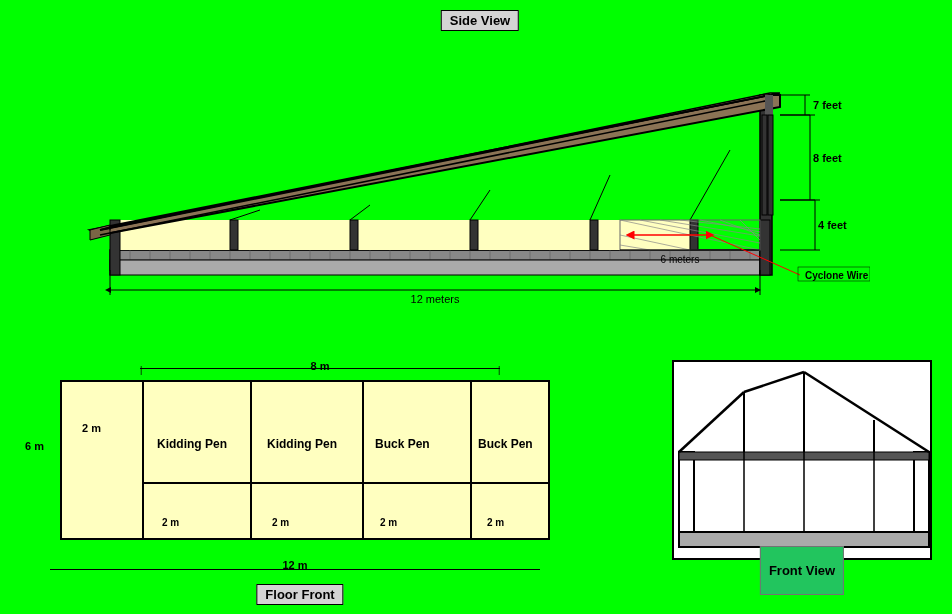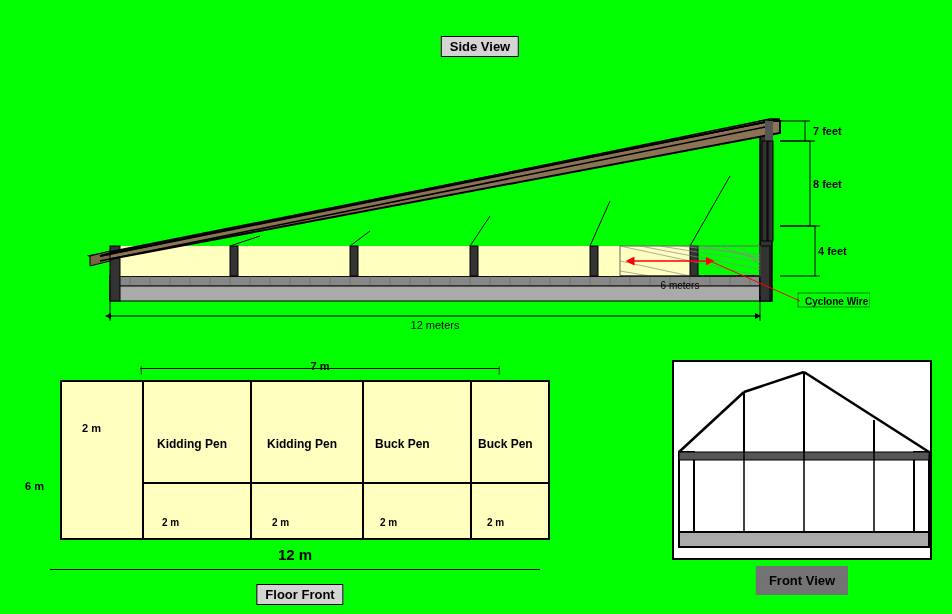--- a/index.html
+++ b/index.html
@@ -12,21 +12,20 @@
       position: relative;
     }
 
     
     .side-view-container {
       position: absolute;
       top: 10px;
       left: 50px;
       width: 860px;
       height: 330px;
-      margin-top: 26px;
     }
 
     .side-view-label {
       position: absolute;
       top: 0;
       left: 50%;
       transform: translateX(-50%);
       background: #d4d4d4;
       border: 1px solid #000;
       padding: 2px 8px;
@@ -73,23 +72,23 @@
       right: 20px;
       width: 260px;
       height: 210px;
     }
 
     .front-view-label {
       position: absolute;
       bottom: -25px;
       left: 50%;
       transform: translateX(-50%);
-      background: #737373;
-      border: 5px solid #737373;
-      padding: 2px 8px;
+      background: #22c55e;
+      border: 1px solid #737373;
+      padding: 16px 8px;
       font-size: 13px;
       font-weight: bold;
       white-space: nowrap;
     }
 
     .front-view-drawing {
       position: absolute;
       top: 0;
       left: 0;
       width: 260px;
@@ -236,26 +235,26 @@
 
     <line x1="660" y1="200" x2="750" y2="240" stroke="red" stroke-width="1"></line>
     <text x="755" y="244" font-size="10" font-family="Arial" font-weight="bold" fill="#000">Cyclone Wire</text>
     <rect x="748" y="232" width="72" height="14" fill="none" stroke="#000" stroke-width="0.5"></rect>
 
   </svg>
 </div>
 
 <div class="floor-plan-container">
 
-  <div style="position:absolute; top:0; left:120px; width:360px; text-align:center; font-size:11px; font-weight:bold;">7 m</div>
+  <div style="position:absolute; top:0; left:120px; width:360px; text-align:center; font-size:11px; font-weight:bold;">8 m</div>
   <div style="position:absolute; top:8px; left:120px; width:360px; height:1px; background:#000;"></div>
   <div style="position:absolute; top:5px; left:120px; font-size:9px;">|</div>
   <div style="position:absolute; top:5px; left:478px; font-size:9px;">|</div>
 
-  <div style="position:absolute; top:80px; left:5px; font-size:11px; font-weight:bold;margin-top:40px;">6 m</div>
+  <div style="position:absolute; top:80px; left:5px; font-size:11px; font-weight:bold;">6 m</div>
 
   <div class="floor-rect">
 
     <div style="position:absolute; left:80px; top:0; width:2px; height:100%; background:#000;"></div>
 
     <div style="position:absolute; left:188px; top:0; width:2px; height:100%; background:#000;"></div>
     <div style="position:absolute; left:300px; top:0; width:2px; height:100%; background:#000;"></div>
     <div style="position:absolute; left:408px; top:0; width:2px; height:100%; background:#000;"></div>
 
     <div style="position:absolute; left:20px; top:40px; font-size:11px; font-weight:bold;">2 m</div>
@@ -266,21 +265,21 @@
     <div style="position:absolute; left:416px; top:55px; font-size:12px; font-weight:bold;">Buck Pen</div>
 
     <div style="position:absolute; bottom:10px; left:100px; font-size:10px; font-weight:bold;">2 m</div>
     <div style="position:absolute; bottom:10px; left:210px; font-size:10px; font-weight:bold;">2 m</div>
     <div style="position:absolute; bottom:10px; left:318px; font-size:10px; font-weight:bold;">2 m</div>
     <div style="position:absolute; bottom:10px; left:425px; font-size:10px; font-weight:bold;">2 m</div>
 
     <div style="position:absolute; left:82px; top:100px; width:406px; height:2px; background:#000;"></div>
   </div>
 
-  <div style="position:absolute; bottom:17px; left:30px; width:490px; text-align:center; font-size:15px; font-weight:bold;">12 m</div>
+  <div style="position:absolute; bottom:9px; left:30px; width:490px; text-align:center; font-size:11px; font-weight:bold;">12 m</div>
   <div style="position:absolute; bottom:10px; left:30px; width:490px; height:1px; background:#000;"></div>
 
   <div class="floor-plan-label">Floor Front</div>
 </div>
 
 <div class="front-view-container">
   <div class="front-view-drawing">
     <svg width="260" height="200" viewBox="0 0 260 200">
 
       <rect x="5" y="170" width="250" height="15" fill="#aaa" stroke="#000" stroke-width="2"></rect>

